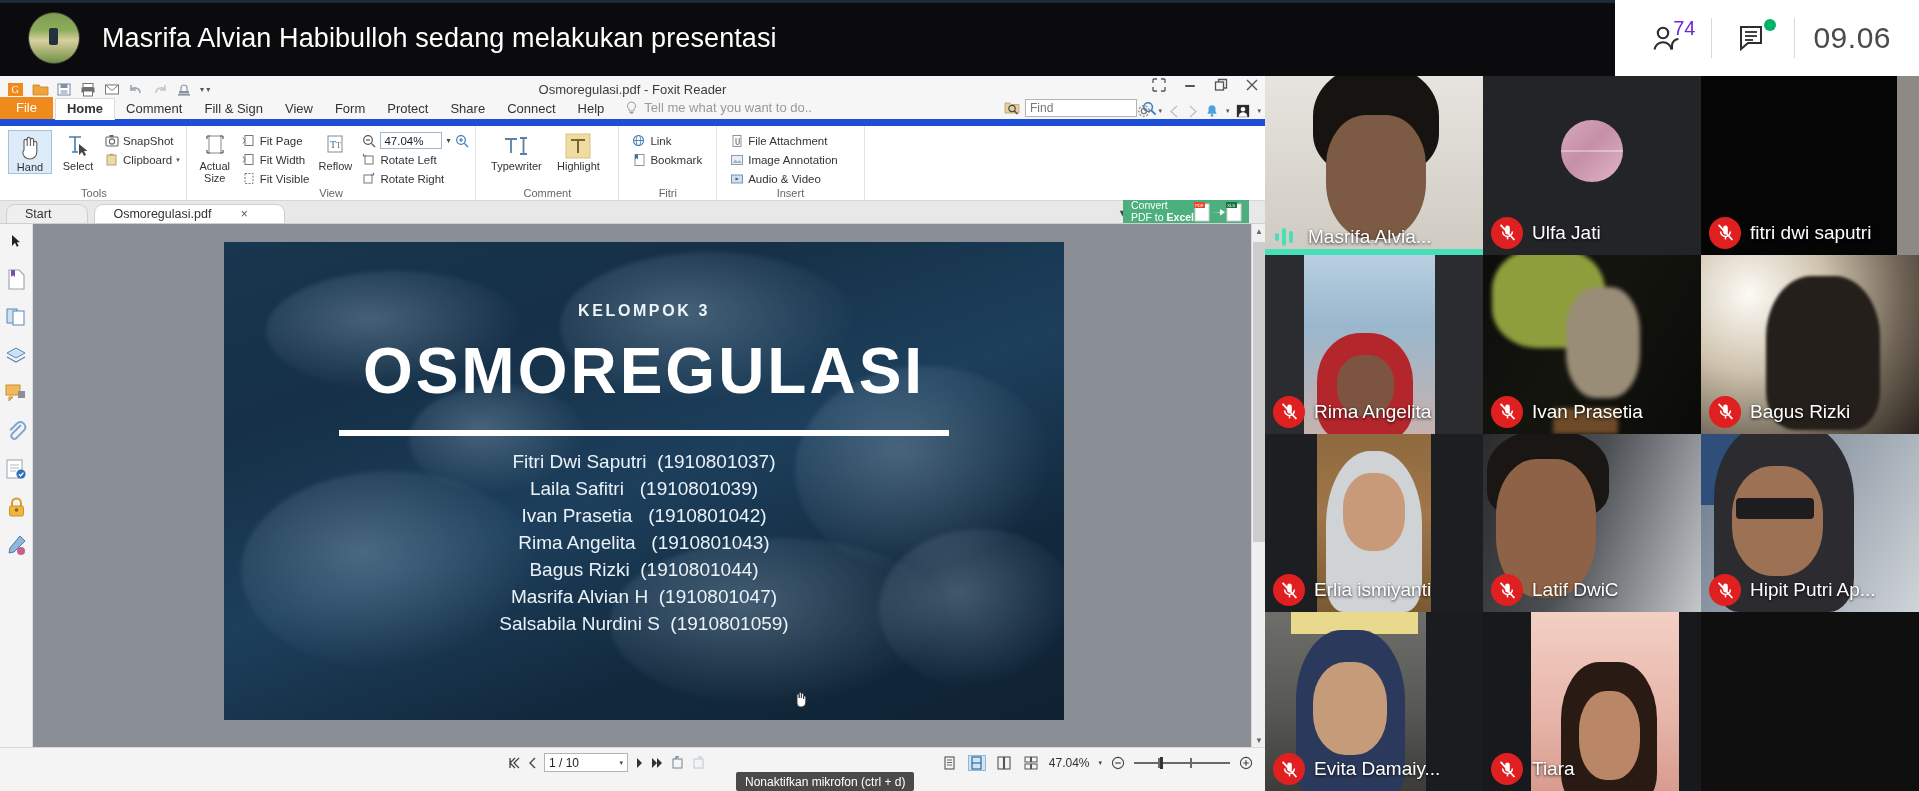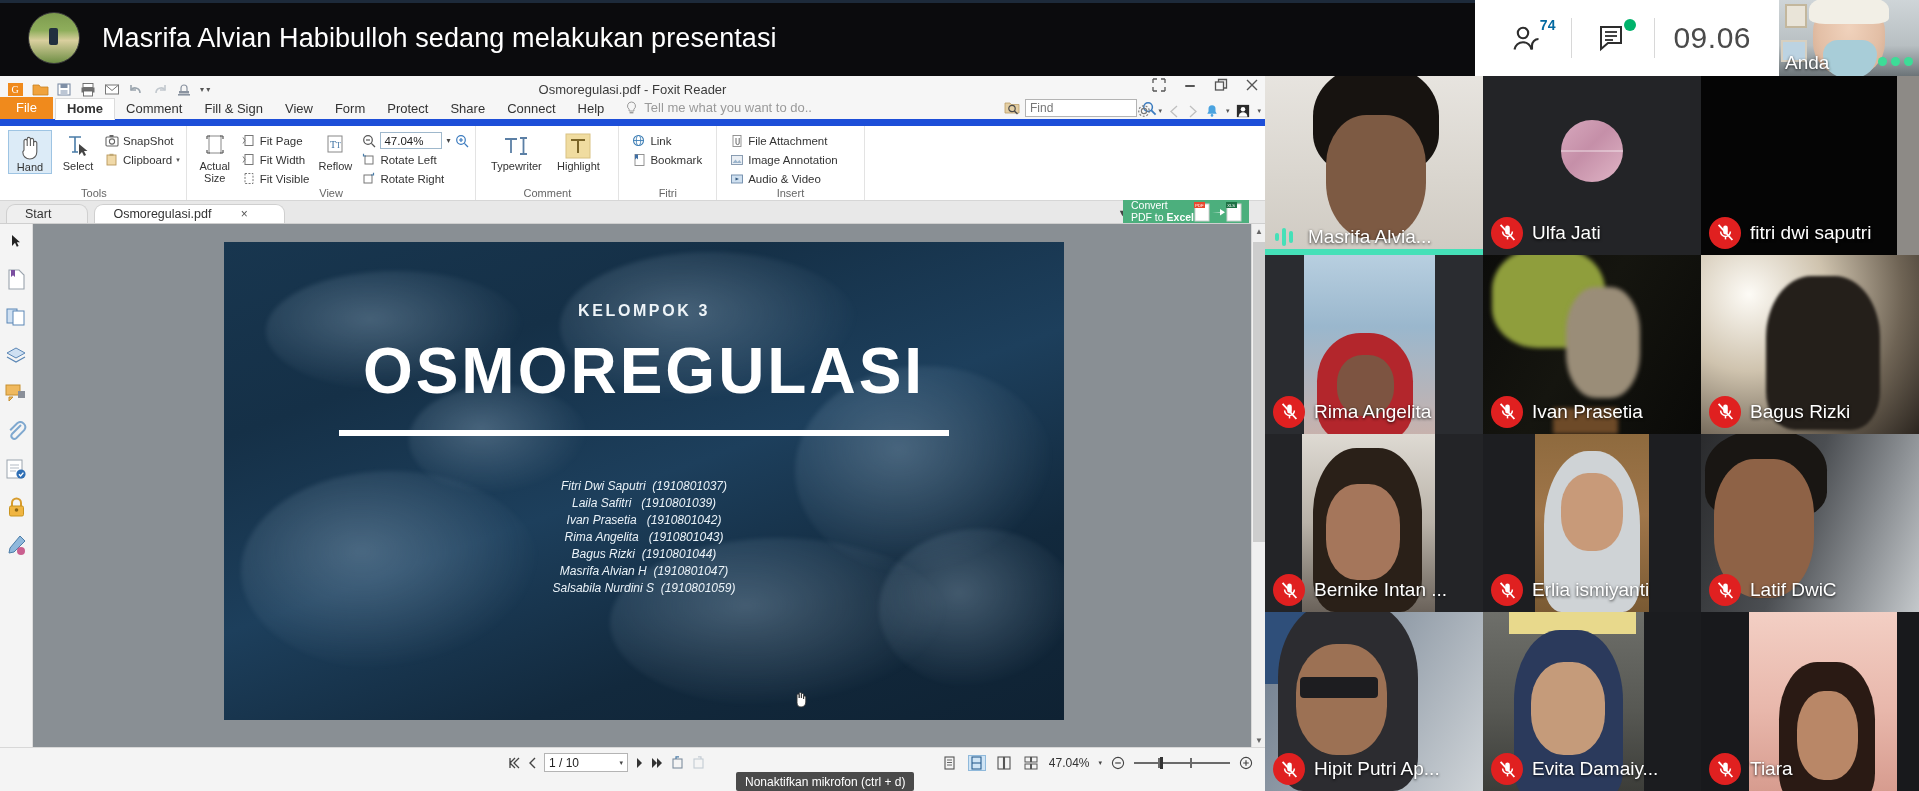--- a/index.html
+++ b/index.html
@@ -60,21 +60,21 @@
   .white-pod {
     background: #fff; display: flex; align-items: center;
     padding: 0 10px; height: 76px;
   }
   .pod-item {
     display:flex; align-items:center; justify-content:center;
     padding: 0 26px; position: relative; height: 46px;
   }
   .pod-sep { width:1px; height:40px; background:#d8d8d8; }
   .participants-badge {
-    position:absolute; top:2px; right:16px; font-size:14px; color:#0369a1;font-weight:bold;
+    position:absolute; top:2px; right:16px; font-size:20px; color:#6d28d9;
   }
   .clock { font-size: 30px; color:#4a4a4a; letter-spacing:.5px; padding:0 18px;}
   .chat-dot {
     position:absolute; top:4px; right:18px; width:12px; height:12px;
     border-radius:50%; background:#00b36b;
   }
   .selfview {
     width: 140px; height: 76px; position: relative; overflow:hidden;
     background: linear-gradient(180deg,#cfd5d8 0%, #b8bfc2 60%, #6c7478 100%);
   }
@@ -225,21 +225,21 @@
     margin-top: 60px; font-size: 16px; letter-spacing: 2.6px; font-weight:bold;
     color:#eef4f8;
   }
   .osmo {
     margin-top: 14px; font-size: 64px; font-weight:bold; letter-spacing: 3px;
     color:#ffffff;
   }
   .rule {
     width: 610px; height: 6px; background:#fff; margin: 22px auto 0;
   }
-  .members { margin-top: 42px; font-size: 12px; line-height: 1.42; color:#eaf2f8;font-style:italic; }
+  .members { margin-top: 13px; font-size: 19px; line-height: 1.42; color:#eaf2f8; }
   .members div { white-space: pre; }
   .cursor-hand {
     position:absolute; left: 760px; top: 466px; width:16px; height:18px; z-index:5;
   }
 
   .fx-vscroll {
     position:absolute; right:0; top:0; width: 14px; height: 523px; background:#f0f0f0;
     border-left:1px solid #d8d8d8;
   }
   .fx-vscroll .thumb { position:absolute; left:1px; top:18px; width:12px; height:300px; background:#cdcdcd;}
@@ -336,33 +336,20 @@
             <line x1="7" y1="8" x2="19" y2="8" stroke="#2d2d2d" stroke-width="1.8"></line>
             <line x1="7" y1="12" x2="19" y2="12" stroke="#2d2d2d" stroke-width="1.8"></line>
             <line x1="7" y1="16" x2="15" y2="16" stroke="#2d2d2d" stroke-width="1.8"></line>
           </svg>
           <span class="chat-dot"></span>
         </div>
         <div class="pod-sep"></div>
         <div class="clock">09.06</div>
       </div>
 
-      <div class="selfview">
-        <div class="wallbox"></div>
-        <div class="wallbox2"></div>
-        <div class="face"></div>
-        <div class="hijab"></div>
-        <div class="mask"></div>
-        <div class="name">Anda</div>
-        <div class="dots">
-            <i></i>
-            <i></i>
-            <i></i>
-          </div>
-      </div>
     </div>
   </div>
 
   <div id="foxit">
 
     <div class="fx-titlebar">
       <div class="fx-qat">
         <svg class="qat-ico" viewBox="0 0 17 15">
             <rect x="0" y="1" width="15" height="13" fill="#f08a1c"></rect>
             <text x="3.5" y="11" font-size="10" fill="#fff" font-family="Liberation Serif, serif">G</text>
@@ -999,37 +986,20 @@
               <path d="M9.5 2.4a2.3 2.3 0 0 0-2.3 2.3v4.6a2.3 2.3 0 0 0 4.6 0V4.7a2.3 2.3 0 0 0-2.3-2.3z" fill="#fff"></path>
               <path d="M4.6 8.5a4.9 4.9 0 0 0 9.8 0" fill="none" stroke="#fff" stroke-width="1.5"></path>
               <path d="M9.5 13.4v3" stroke="#fff" stroke-width="1.5"></path>
               <path d="M2.6 1.8 16.4 17" stroke="#fff" stroke-width="1.8"></path>
             </svg>
         </span>
         <span class="tname">Bagus Rizki</span>
       </div>
     </div>
 
-    <div class="tile">
-      <div class="vid" style="background:#232427"></div>
-      <div class="lb" style="left:17%; right:22%; background:linear-gradient(180deg,#dedad3 0%,#b9b2a8 50%,#6a625a 100%)"></div>
-      <div style="position:absolute;left:22%;top:8%;width:50%;height:92%;background:#2a2018;border-radius:40% 40% 20% 20%;"></div>
-      <div style="position:absolute;left:28%;top:28%;width:34%;height:54%;background:#a5765b;border-radius:42%;"></div>
-      <div class="namerow">
-        <span class="mutedot">
-          <svg width="19" height="19" viewBox="0 0 19 19">
-              <path d="M9.5 2.4a2.3 2.3 0 0 0-2.3 2.3v4.6a2.3 2.3 0 0 0 4.6 0V4.7a2.3 2.3 0 0 0-2.3-2.3z" fill="#fff"></path>
-              <path d="M4.6 8.5a4.9 4.9 0 0 0 9.8 0" fill="none" stroke="#fff" stroke-width="1.5"></path>
-              <path d="M9.5 13.4v3" stroke="#fff" stroke-width="1.5"></path>
-              <path d="M2.6 1.8 16.4 17" stroke="#fff" stroke-width="1.8"></path>
-            </svg>
-        </span>
-        <span class="tname">Bernike Intan ...</span>
-      </div>
-    </div>
 
     <div class="tile">
       <div class="vid" style="background:#1d1e21"></div>
       <div class="lb" style="left:24%; right:24%; background:linear-gradient(180deg,#8e6a3e 0%,#a0764a 45%,#7a5a33 100%)"></div>
       <div style="position:absolute;left:28%;top:10%;width:44%;height:90%;background:#cfd3d6;border-radius:46% 46% 18% 18%;"></div>
       <div style="position:absolute;left:36%;top:22%;width:28%;height:44%;background:#c89a79;border-radius:44%;"></div>
       <div class="namerow">
         <span class="mutedot">
           <svg width="19" height="19" viewBox="0 0 19 19">
               <path d="M9.5 2.4a2.3 2.3 0 0 0-2.3 2.3v4.6a2.3 2.3 0 0 0 4.6 0V4.7a2.3 2.3 0 0 0-2.3-2.3z" fill="#fff"></path>

